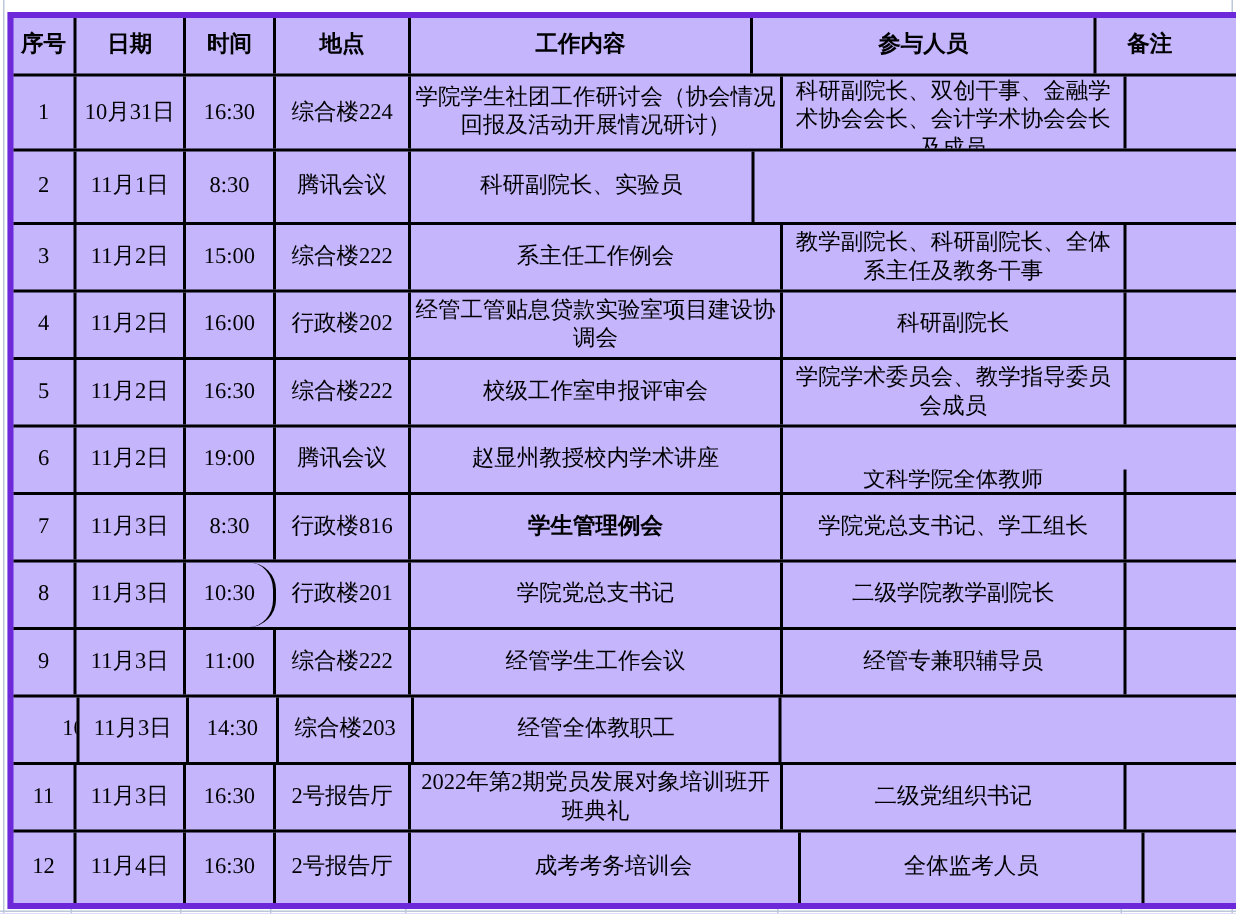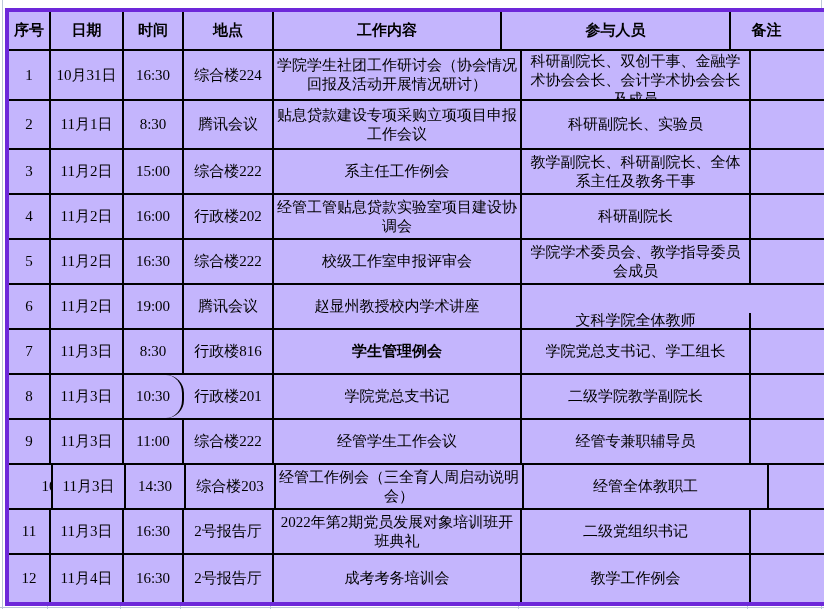--- a/index.html
+++ b/index.html
@@ -62,21 +62,20 @@
         <div class="cell" style="width: 90px;">综合楼224</div>
         <div class="cell" style="width: 248px;">学院学生社团工作研讨会（协会情况回报及活动开展情况研讨）</div>
         <div class="cell clip-bottom" style="width: 229px;">科研副院长、双创干事、金融学术协会会长、会计学术协会会长及成员</div>
         <div class="cell" style="width: 71px;"></div>
       </div>
       <div class="row" style="height: 49px;">
         <div class="cell" style="width: 42px;">2</div>
         <div class="cell" style="width: 73px;">11月1日</div>
         <div class="cell" style="width: 60px;">8:30</div>
         <div class="cell" style="width: 90px;">腾讯会议</div>
-        <div class="cell" style="width: 248px;">贴息贷款建设专项采购立项项目申报工作会议</div>
         <div class="cell" style="width: 229px;">科研副院长、实验员</div>
         <div class="cell" style="width: 71px;"></div>
       </div>
       <div class="row" style="height: 45px;">
         <div class="cell" style="width: 42px;">3</div>
         <div class="cell" style="width: 73px;">11月2日</div>
         <div class="cell" style="width: 60px;">15:00</div>
         <div class="cell" style="width: 90px;">综合楼222</div>
         <div class="cell" style="width: 248px;">系主任工作例会</div>
         <div class="cell" style="width: 229px;">教学副院长、科研副院长、全体系主任及教务干事</div>
@@ -134,36 +133,35 @@
         <div class="cell" style="width: 90px;">综合楼222</div>
         <div class="cell" style="width: 248px;">经管学生工作会议</div>
         <div class="cell" style="width: 229px;">经管专兼职辅导员</div>
         <div class="cell" style="width: 71px;"></div>
       </div>
       <div class="row" style="height: 45px;">
         <div class="cell" style="width: 42px; padding-left: 40px;">10</div>
         <div class="cell" style="width: 73px;">11月3日</div>
         <div class="cell" style="width: 60px;">14:30</div>
         <div class="cell" style="width: 90px;">综合楼203</div>
-        <div class="cell" style="width: 248px;">经管工作例会（三全育人周启动说明会）</div>
         <div class="cell" style="width: 245px;">经管全体教职工</div>
         <div class="cell" style="width: 71px;"></div>
       </div>
       <div class="row" style="height: 45px;">
         <div class="cell" style="width: 42px;">11</div>
         <div class="cell" style="width: 73px;">11月3日</div>
         <div class="cell" style="width: 60px;">16:30</div>
         <div class="cell" style="width: 90px;">2号报告厅</div>
         <div class="cell" style="width: 248px;">2022年第2期党员发展对象培训班开班典礼</div>
         <div class="cell" style="width: 229px;">二级党组织书记</div>
         <div class="cell" style="width: 71px;"></div>
       </div>
       <div class="row" style="height: 47px;">
         <div class="cell" style="width: 42px;">12</div>
         <div class="cell" style="width: 73px;">11月4日</div>
         <div class="cell" style="width: 60px;">16:30</div>
         <div class="cell" style="width: 90px;">2号报告厅</div>
-        <div class="cell" style="width: 248px;">成考考务培训会</div>
-        <div class="cell" style="width: 229px;">教学工作例会</div>
+        <div class="cell" style="width: 248px; margin-left: 12px;">成考考务培训会</div>
+        <div class="cell" style="width: 229px;">全体监考人员</div>
         <div class="cell" style="width: 71px;"></div>
       </div>
     </div>
 </div>
 
 </body></html>

